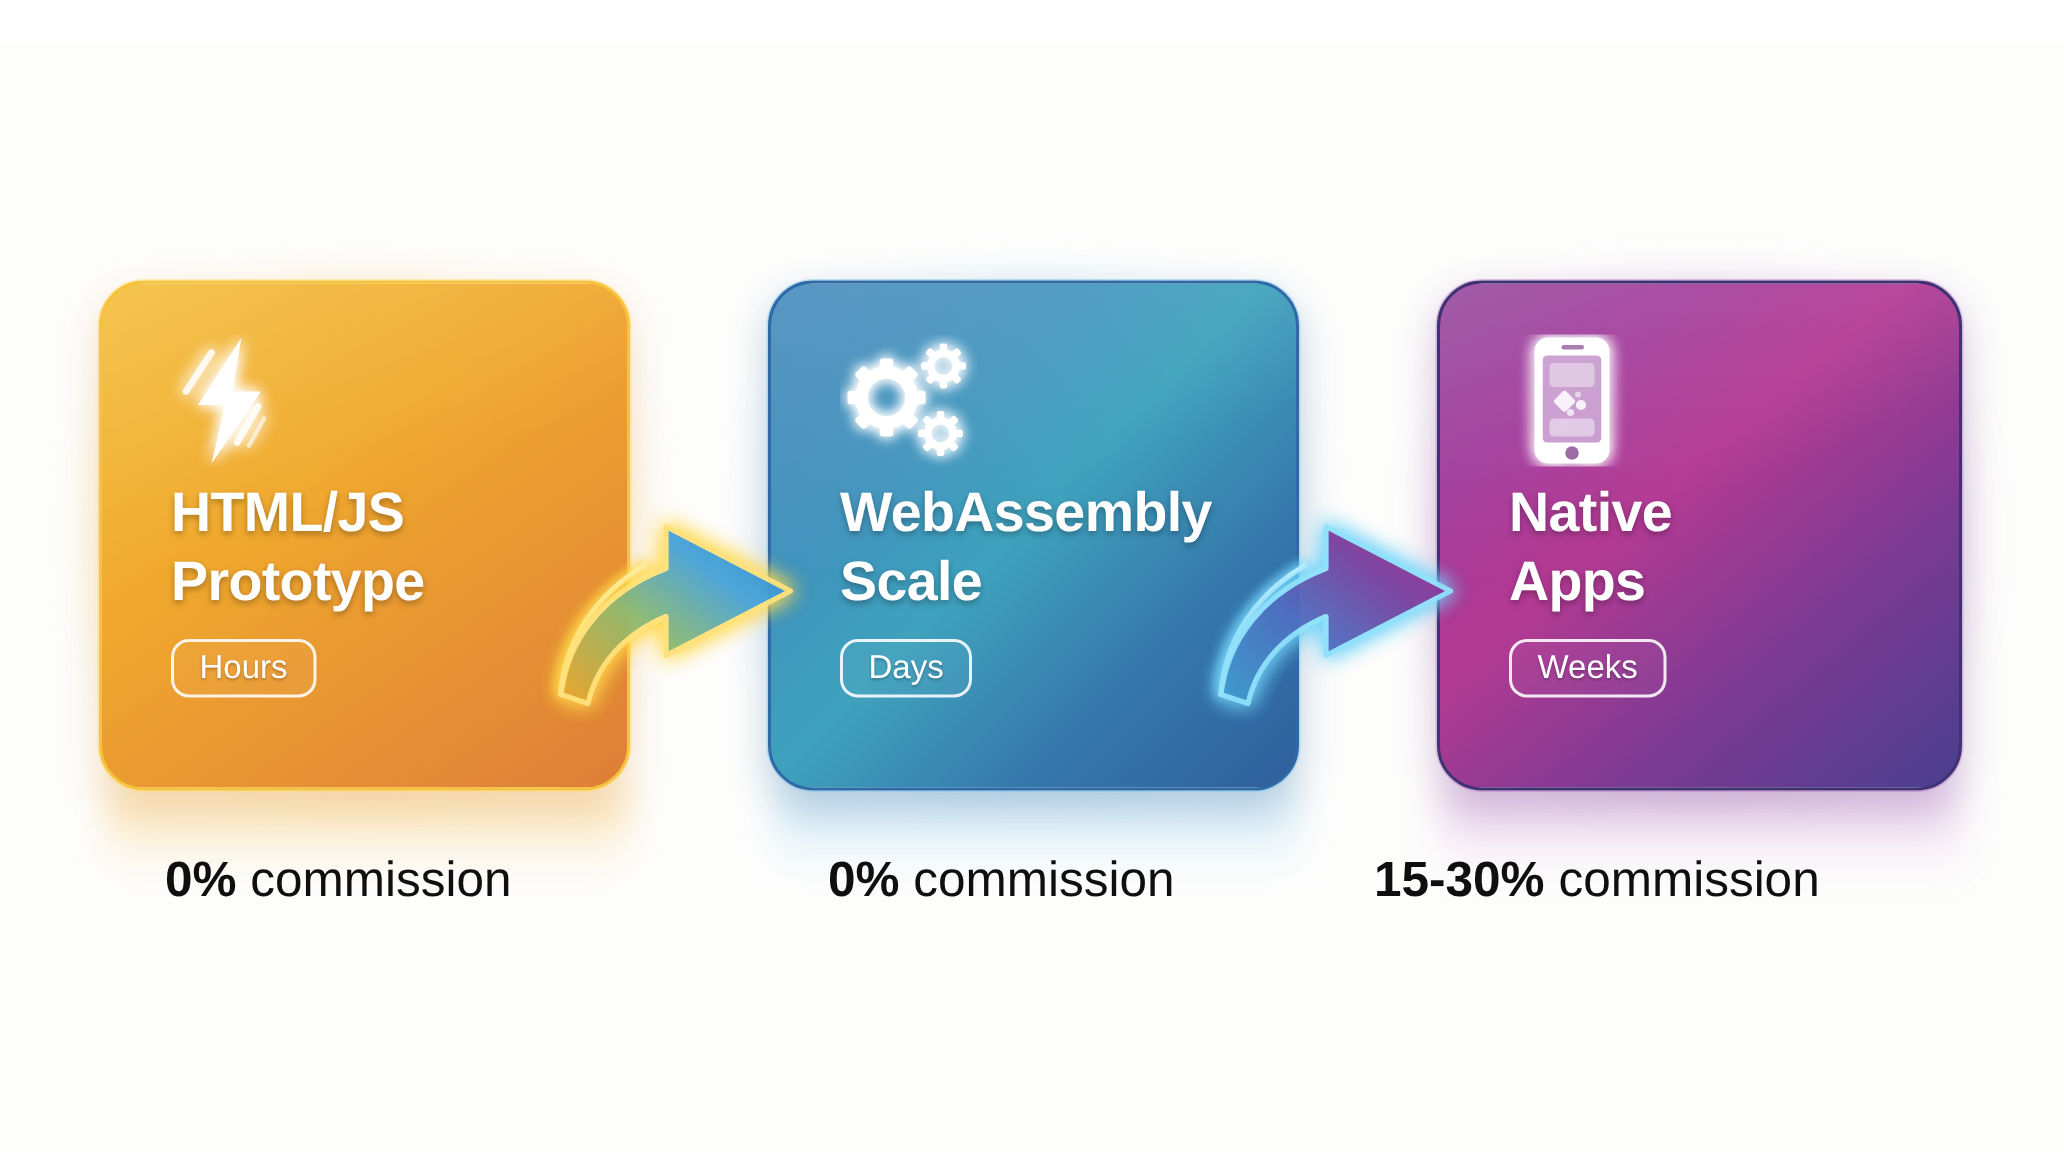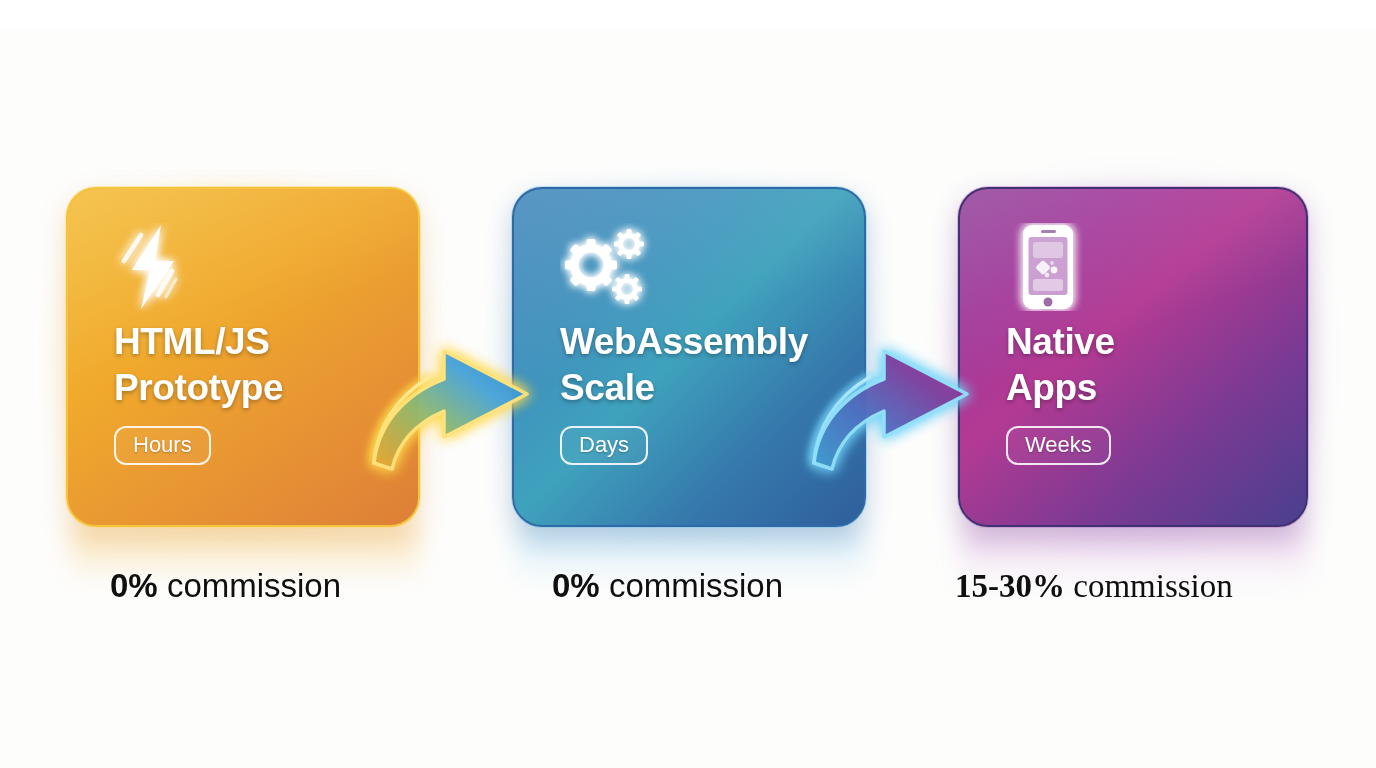--- a/index.html
+++ b/index.html
@@ -131,21 +131,21 @@
     font-size: 33px;
     color: #100f10;
     line-height: 50px;
     white-space: nowrap;
     z-index: 4;
   }
   .caption b { font-weight: bold; }
   .caption span.reg { font-weight: normal; }
   .cap1 { left: 110px; }
   .cap2 { left: 552px; }
-  .cap3 { left: 955px; font-family: Liberation Serif, serif; }
+  .cap3 { left: 916px; }
 
   
   .capwash {
     position: absolute; top: 495px; height: 60px; z-index: 2;
     filter: blur(12px);
   }
   .capwash1 { left: 70px; width: 350px;
     background: linear-gradient(to bottom, rgba(248,196,95,.45), rgba(255,255,255,0)); }
   .capwash2 { left: 516px; width: 350px;
     background: linear-gradient(to bottom, rgba(140,205,240,.40), rgba(255,255,255,0)); }

